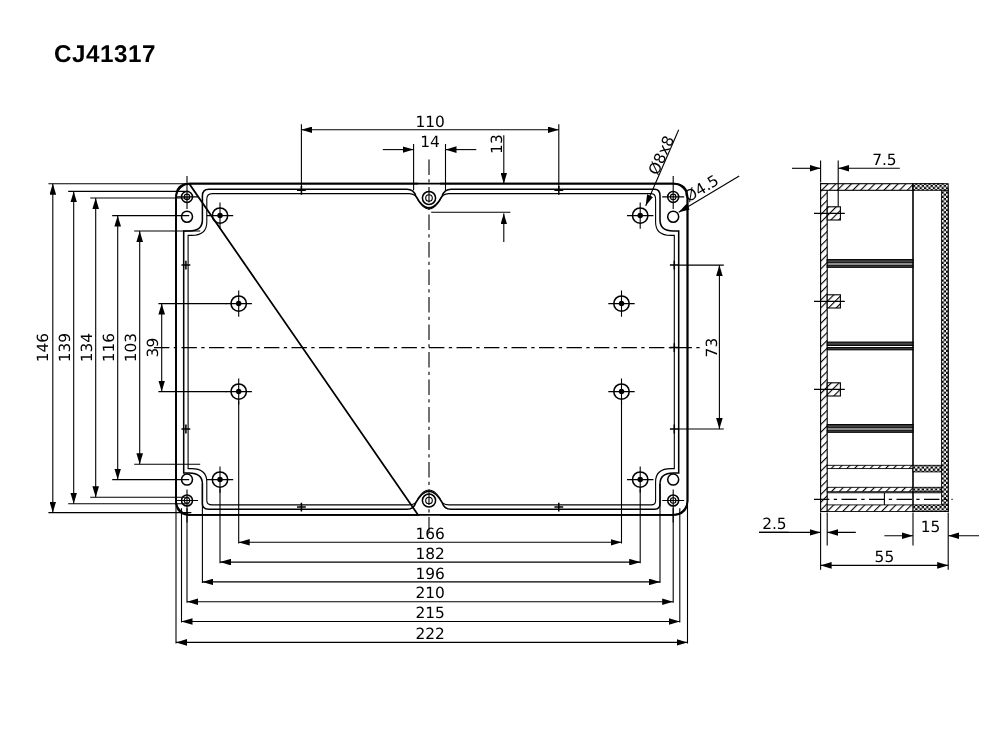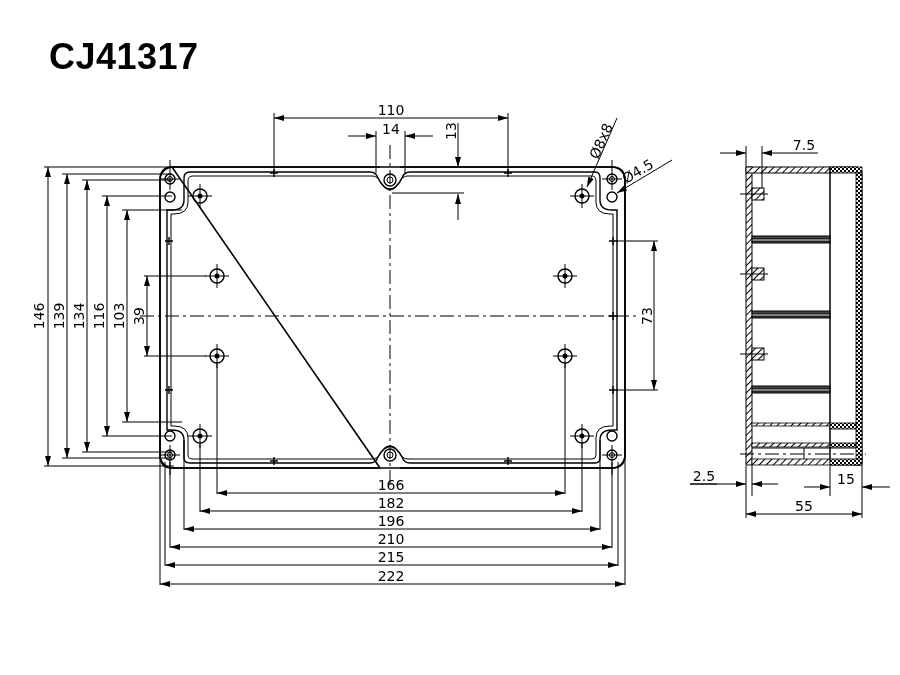--- a/index.html
+++ b/index.html
@@ -1,17 +1,17 @@
 <!DOCTYPE html>
 <html><head>
 <meta charset="utf-8">
 <style>
   html, body { margin:0; padding:0; background:#ffffff; }
   body { width:900px; height:675px; position:relative; overflow:hidden; font-family:"DejaVu Sans", sans-serif; }
-  .title { position:absolute; left:49px; top:36px; font-family:"Liberation Sans", sans-serif; font-weight:bold; font-size:36px; color:#000; letter-spacing:0.5px; }
+  .title { position:absolute; left:49px; top:36px; font-family:"Liberation Sans", sans-serif; font-weight:bold; font-size:22px; color:#000; letter-spacing:0.5px; }
   svg { position:absolute; left:0; top:0; }
   .dim { font-family:"DejaVu Sans", sans-serif; font-size:14px; fill:#000; }
   .ln { stroke:#000; stroke-width:1.4; fill:none; }
   .thin { stroke:#000; stroke-width:1; fill:none; }
   .ctr { stroke:#000; stroke-width:1; fill:none; stroke-dasharray:14 4 3 4; }
   .body { stroke:#000; stroke-width:1.6; fill:none; }
 </style>
 </head>
 <body>
 

